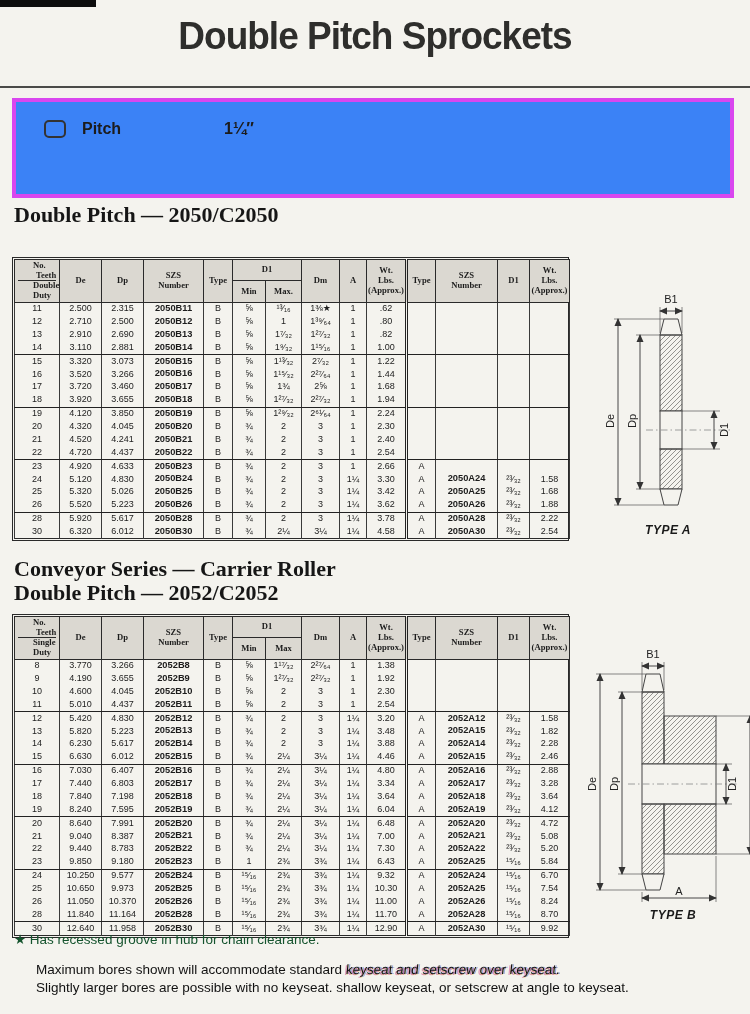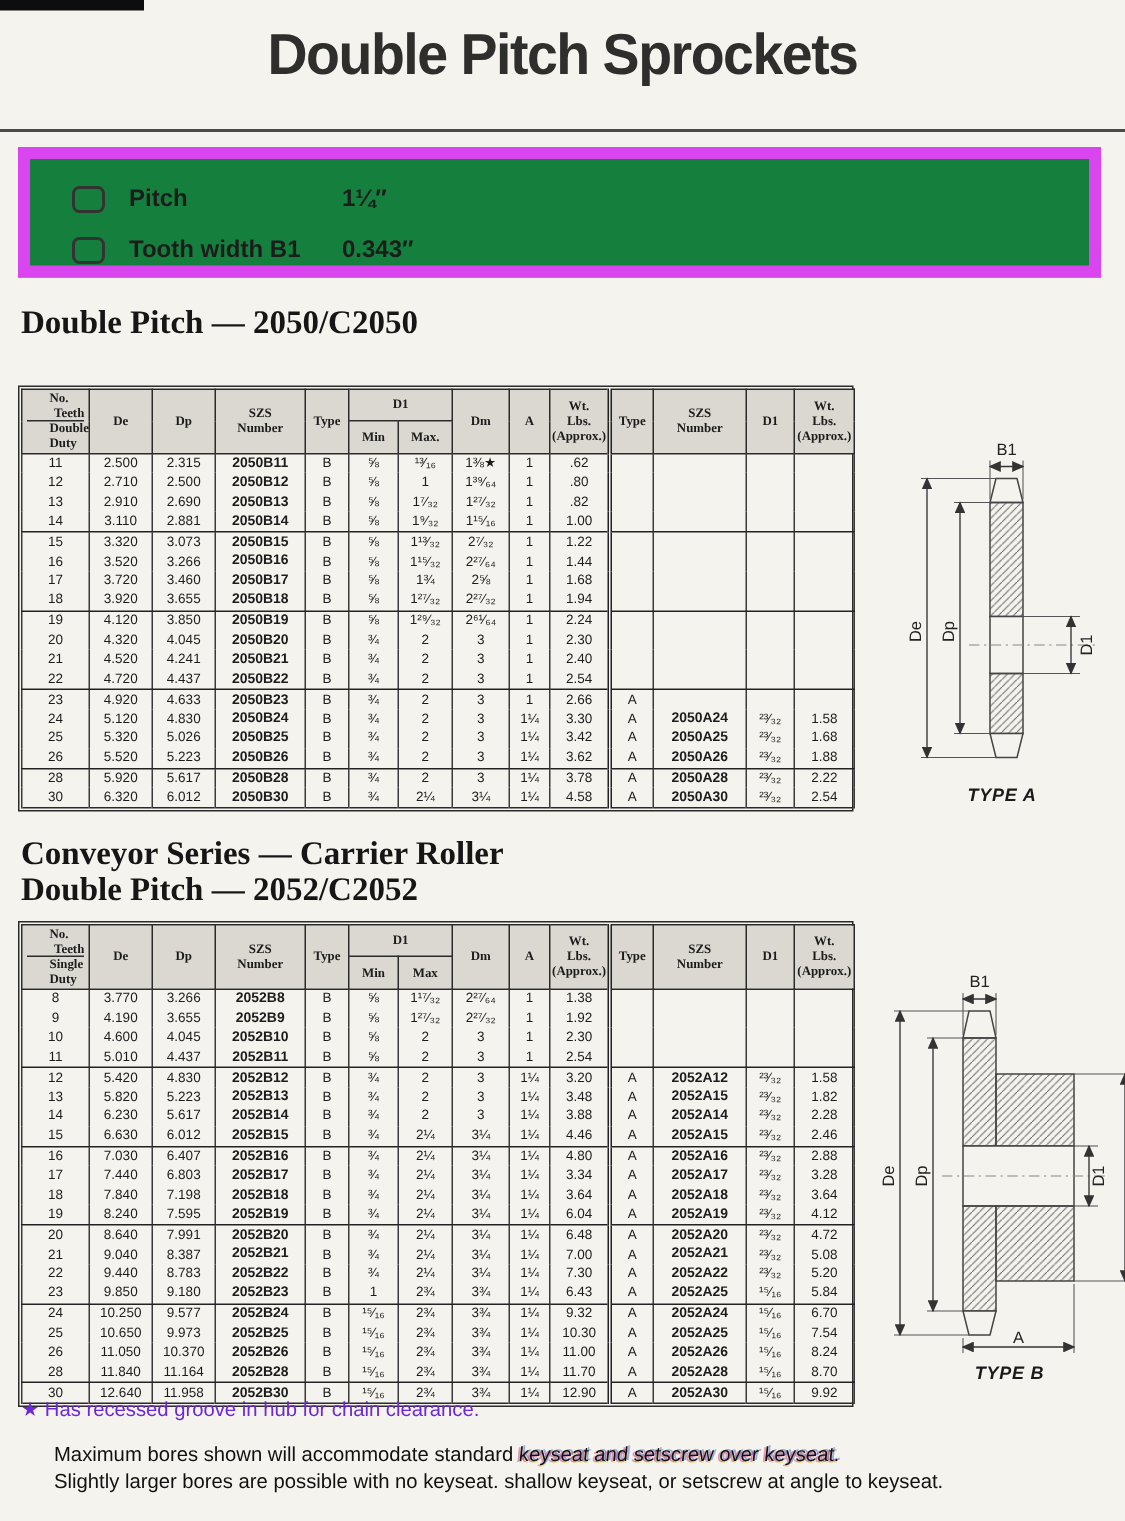--- a/index.html
+++ b/index.html
@@ -4,21 +4,21 @@
 <style>
   html,body{margin:0;padding:0;}
   body{width:750px;height:1014px;background:#f4f3ee;font-family:"Liberation Sans",sans-serif;color:#1c1c1c;position:relative;overflow:hidden;}
   .abs{position:absolute;}
   
   .artifact{left:0;top:0;width:96px;height:7px;background:#0d0d0d;}
   .toprule{left:0;top:86px;width:750px;height:2px;background:#4a4a48;}
   
   .title{left:0;top:16px;width:750px;text-align:center;font-size:37px;font-weight:bold;letter-spacing:-1px;color:#2e2e2c;transform:scaleY(1.04);}
   
-  .specbox{left:12px;top:98px;width:722px;height:87px;border:8px solid #d946ef;background:#15803d;box-sizing:border-box;padding:10px 0 0 28px;}
+  .specbox{left:12px;top:98px;width:722px;height:100px;border:4px solid #d946ef;background:#3b82f6;box-sizing:border-box;padding:10px 0 0 28px;}
   .specrow{display:flex;align-items:center;height:34px;}
   .chk{width:18px;height:14px;border:2px solid #333;border-radius:5px;margin-right:16px;flex:0 0 auto;}
   .speclabel{font-weight:bold;font-size:16px;width:142px;}
   .specval{font-weight:bold;font-size:16px;}
   
   .sechead{font-family:"Liberation Serif",serif;font-weight:bold;font-size:22px;line-height:24px;color:#161616;}
   .sh1{left:14px;top:203px;}
   .sh2{left:14px;top:557px;}
   
   .twrap{border:1px solid #2a2a2a;padding:1px;background:#f4f3ee;box-sizing:border-box;}
@@ -33,42 +33,37 @@
   .teethhead div{padding:0 18px;}
   .teethhead .uline{border-bottom:1px solid #2a2a2a;margin:0 3px;}
   
   .diagA{left:588px;top:293px;}
   .diagB{left:578px;top:648px;}
   .caption{font-size:12px;font-weight:bold;font-style:italic;text-align:center;letter-spacing:0.5px;color:#1a1a1a;}
   .capA{left:598px;top:523px;width:140px;}
   .capB{left:598px;top:908px;width:150px;}
   svg text{font-family:"Liberation Sans",sans-serif;font-size:11px;fill:#222;}
   
-  .starnote{left:14px;top:931px;font-size:13.5px;color:#6d28d9;}
+  .starnote{left:14px;top:931px;font-size:13.5px;color:#14532d;}
   .notes{left:36px;top:961px;width:700px;font-size:13.5px;line-height:18px;color:#111;}
   .smear{display:inline-block;transform:skewX(-6deg);text-shadow:-1.5px .5px 0 rgba(205,60,130,.5),1.5px -.5px 0 rgba(60,100,205,.5),0 1px 0 rgba(235,200,70,.45);}
 </style>
 </head>
 <body>
 
 <div class="abs artifact"></div>
 
 <div class="abs title">Double Pitch Sprockets</div>
 <div class="abs toprule"></div>
 
 <div class="abs specbox">
   <div class="specrow">
     <span class="chk"></span>
     <span class="speclabel">Pitch</span>
     <span class="specval">1¼″</span>
-  </div>
-  <div class="specrow">
-    <span class="chk"></span>
-    <span class="speclabel">Tooth width B1</span>
-    <span class="specval">0.343″</span>
   </div>
 </div>
 
 <div class="abs sechead sh1">
   <div>Double Pitch — 2050/C2050</div>
 </div>
 
 <div class="abs twrap t1">
     <div>
       <table class="cat">

